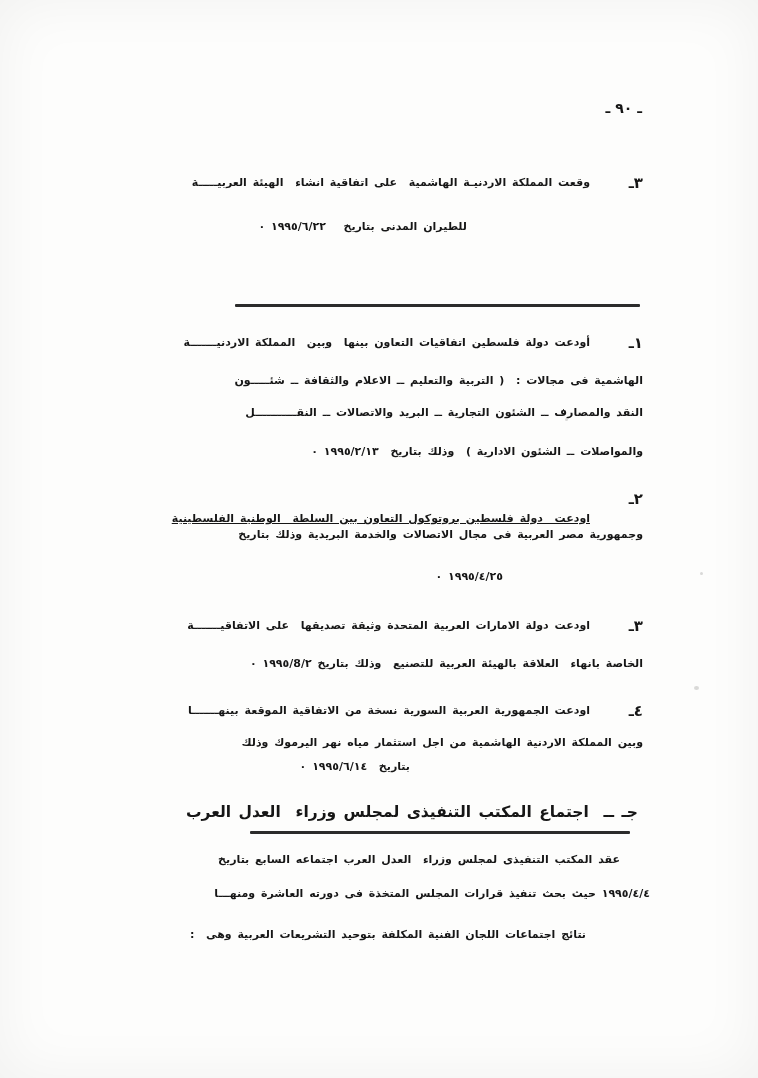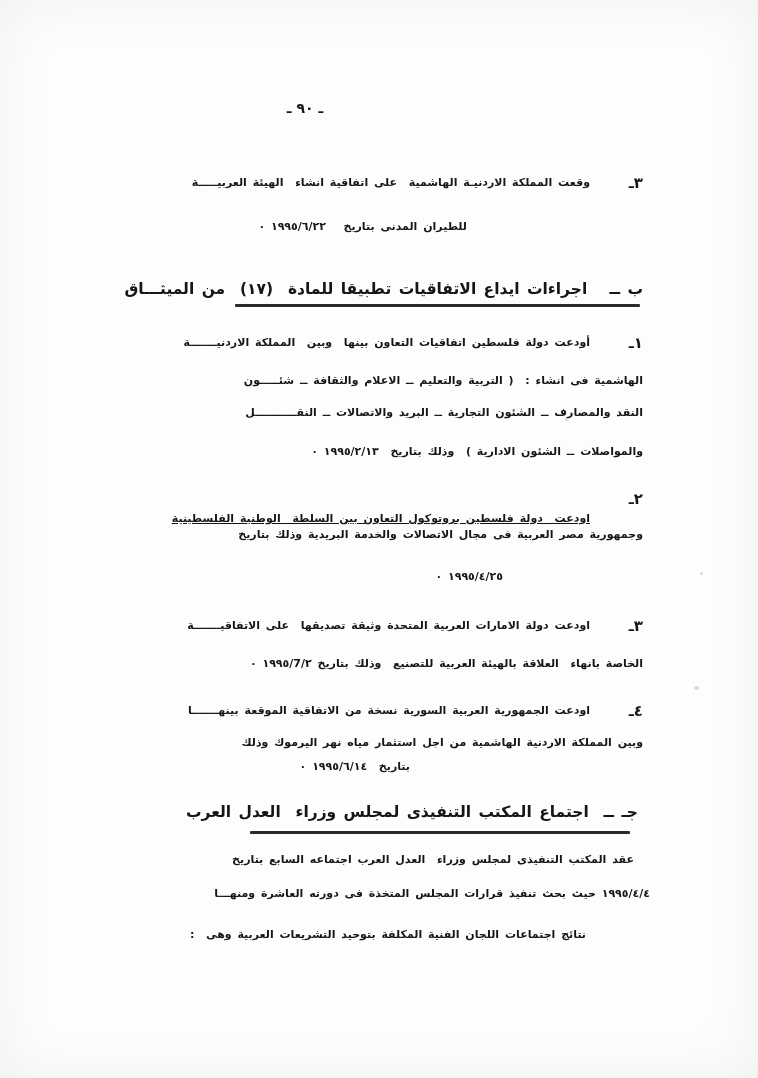--- a/index.html
+++ b/index.html
@@ -19,24 +19,23 @@
     white-space:pre;
     font-size:11px;
     font-weight:700;
     letter-spacing:0.2px;
     word-spacing:2px;
     line-height:20px;
   }
   .pagenum{
     position:absolute;
     top:100px;left:0;width:610px;
-    text-align:center;
     font-size:14px;font-weight:700;
     letter-spacing:3px;
-    direction:rtl;white-space:pre;
+    direction:rtl;white-space:pre;padding-left:32px;
   }
   .itemnum{font-size:15px;font-weight:700;}
   .heading{font-size:15.5px;}
   .rule{
     position:absolute;height:3px;background:#2b2b2b;border-radius:1px;
   }
   .speck{
     position:absolute;background:#c9c9c7;border-radius:50%;opacity:.7;
   }
 </style>
@@ -44,47 +43,46 @@
 <body>
 
 <div class="page">
 
   <div class="pagenum">ـ ٩٠ ـ</div>
 
   <div class="ln itemnum" style="top:173px;right:115px;">٣ـ</div>
   <div class="ln" style="top:173px;right:168px;">وقعت المملكة الاردنيـة الهاشمية  على اتفاقية انشاء  الهيئة العربيـــــة</div>
   <div class="ln" style="top:217px;right:291px;">للطيران المدنى بتاريخ   ١٩٩٥/٦/٢٢ ٠</div>
 
-  <div class="ln heading" style="top:279px;right:115px;">ب ــ   اجراءات ايداع الاتفاقيات تطبيقا للمادة  (١٧)  من الميثـــاق</div>
   <div class="rule" style="top:304px;left:235px;width:405px;"></div>
 
   <div class="ln itemnum" style="top:333px;right:115px;">١ـ</div>
   <div class="ln" style="top:333px;right:168px;margin-left:24px;">أودعت دولة فلسطين اتفاقيات التعاون بينها  وبين  المملكة الاردنيـــــــة</div>
-  <div class="ln" style="top:371px;right:115px;">الهاشمية فى انشاء :  ( التربية والتعليم ــ الاعلام والثقافة ــ شئـــــون</div>
+  <div class="ln" style="top:371px;right:115px;">الهاشمية فى مجالات :  ( التربية والتعليم ــ الاعلام والثقافة ــ شئـــــون</div>
   <div class="ln" style="top:403px;right:115px;">النقد والمصارف ــ الشئون التجارية ــ البريد والاتصالات ــ النقـــــــــــل</div>
   <div class="ln" style="top:442px;right:115px;">والمواصلات ــ الشئون الادارية )  وذلك بتاريخ  ١٩٩٥/٢/١٣ ٠</div>
 
   <div class="ln itemnum" style="top:489px;right:115px;">٢ـ</div>
   <div class="ln" style="top:509px;right:168px;text-decoration:underline;">اودعت  دولة فلسطين بروتوكول التعاون بين السلطة  الوطنية الفلسطينية</div>
   <div class="ln" style="top:525px;right:115px;">وجمهورية مصر العربية فى مجال الاتصالات والخدمة البريدية وذلك بتاريخ</div>
   <div class="ln" style="top:567px;right:255px;">١٩٩٥/٤/٢٥ ٠</div>
 
   <div class="ln itemnum" style="top:616px;right:115px;">٣ـ</div>
   <div class="ln" style="top:616px;right:168px;">اودعت دولة الامارات العربية المتحدة وثيقة تصديقها  على الاتفاقيـــــــة</div>
-  <div class="ln" style="top:654px;right:115px;">الخاصة بانهاء  العلاقة بالهيئة العربية للتصنيع  وذلك بتاريخ ١٩٩٥/7/٢ ٠</div>
+  <div class="ln" style="top:654px;right:115px;">الخاصة بانهاء  العلاقة بالهيئة العربية للتصنيع  وذلك بتاريخ ١٩٩٥/8/٢ ٠</div>
 
   <div class="ln itemnum" style="top:701px;right:115px;">٤ـ</div>
   <div class="ln" style="top:701px;right:168px;">اودعت الجمهورية العربية السورية نسخة من الاتفاقية الموقعة بينهـــــــا</div>
   <div class="ln" style="top:733px;right:115px;">وبين المملكة الاردنية الهاشمية من اجل استثمار مياه نهر اليرموك وذلك</div>
   <div class="ln" style="top:757px;right:348px;">بتاريخ  ١٩٩٥/٦/١٤ ٠</div>
 
   <div class="ln heading" style="top:802px;right:120px;">جـ ــ  اجتماع المكتب التنفيذى لمجلس وزراء  العدل العرب</div>
   <div class="rule" style="top:831px;left:250px;width:380px;"></div>
 
-  <div class="ln" style="top:850px;right:124px;margin-left:32px;">عقد المكتب التنفيذى لمجلس وزراء  العدل العرب اجتماعه السابع بتاريخ</div>
+  <div class="ln" style="top:850px;right:138px;margin-left:32px;">عقد المكتب التنفيذى لمجلس وزراء  العدل العرب اجتماعه السابع بتاريخ</div>
   <div class="ln" style="top:884px;right:108px;">١٩٩٥/٤/٤ حيث بحث تنفيذ قرارات المجلس المتخذة فى دورته العاشرة ومنهـــا</div>
   <div class="ln" style="top:925px;right:172px;">نتائج اجتماعات اللجان الفنية المكلفة بتوحيد التشريعات العربية وهى  :</div>
 
   <div class="speck" style="top:686px;left:694px;width:5px;height:4px;"></div>
   <div class="speck" style="top:418px;left:565px;width:3px;height:3px;"></div>
   <div class="speck" style="top:572px;left:700px;width:3px;height:3px;"></div>
 
 </div>
 
 </body></html>

